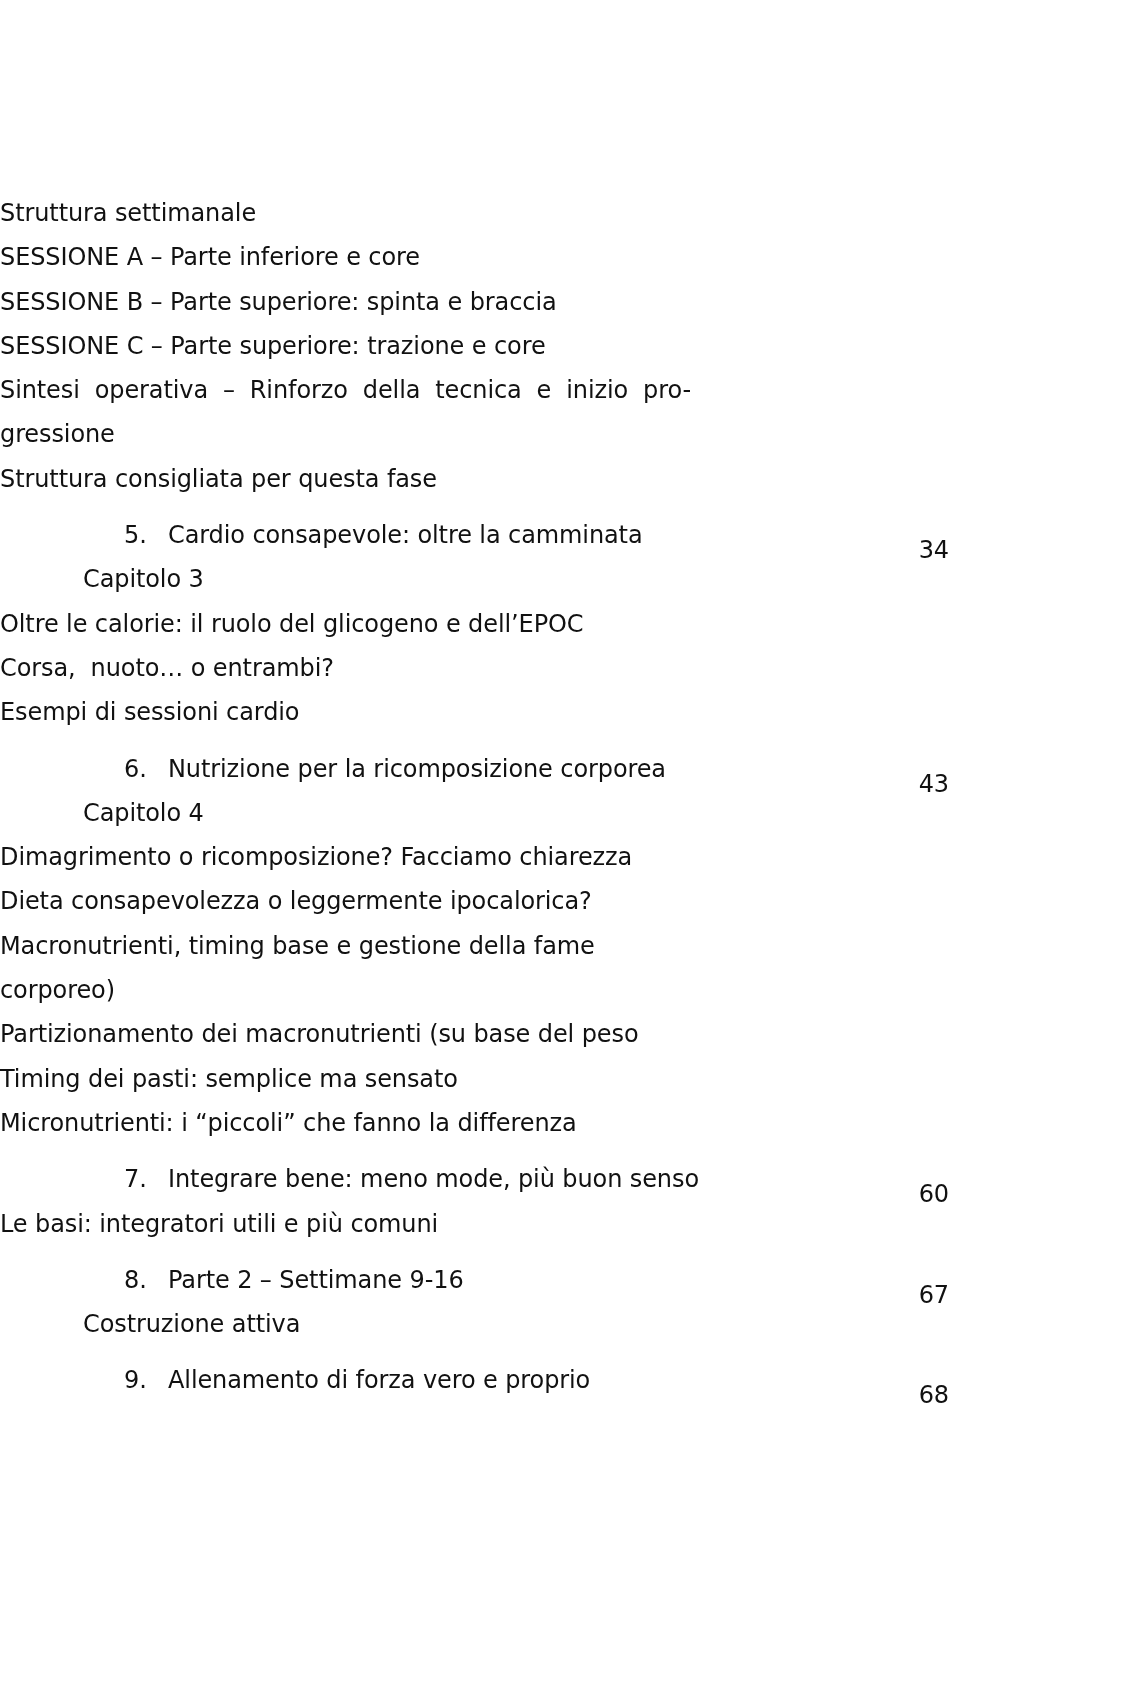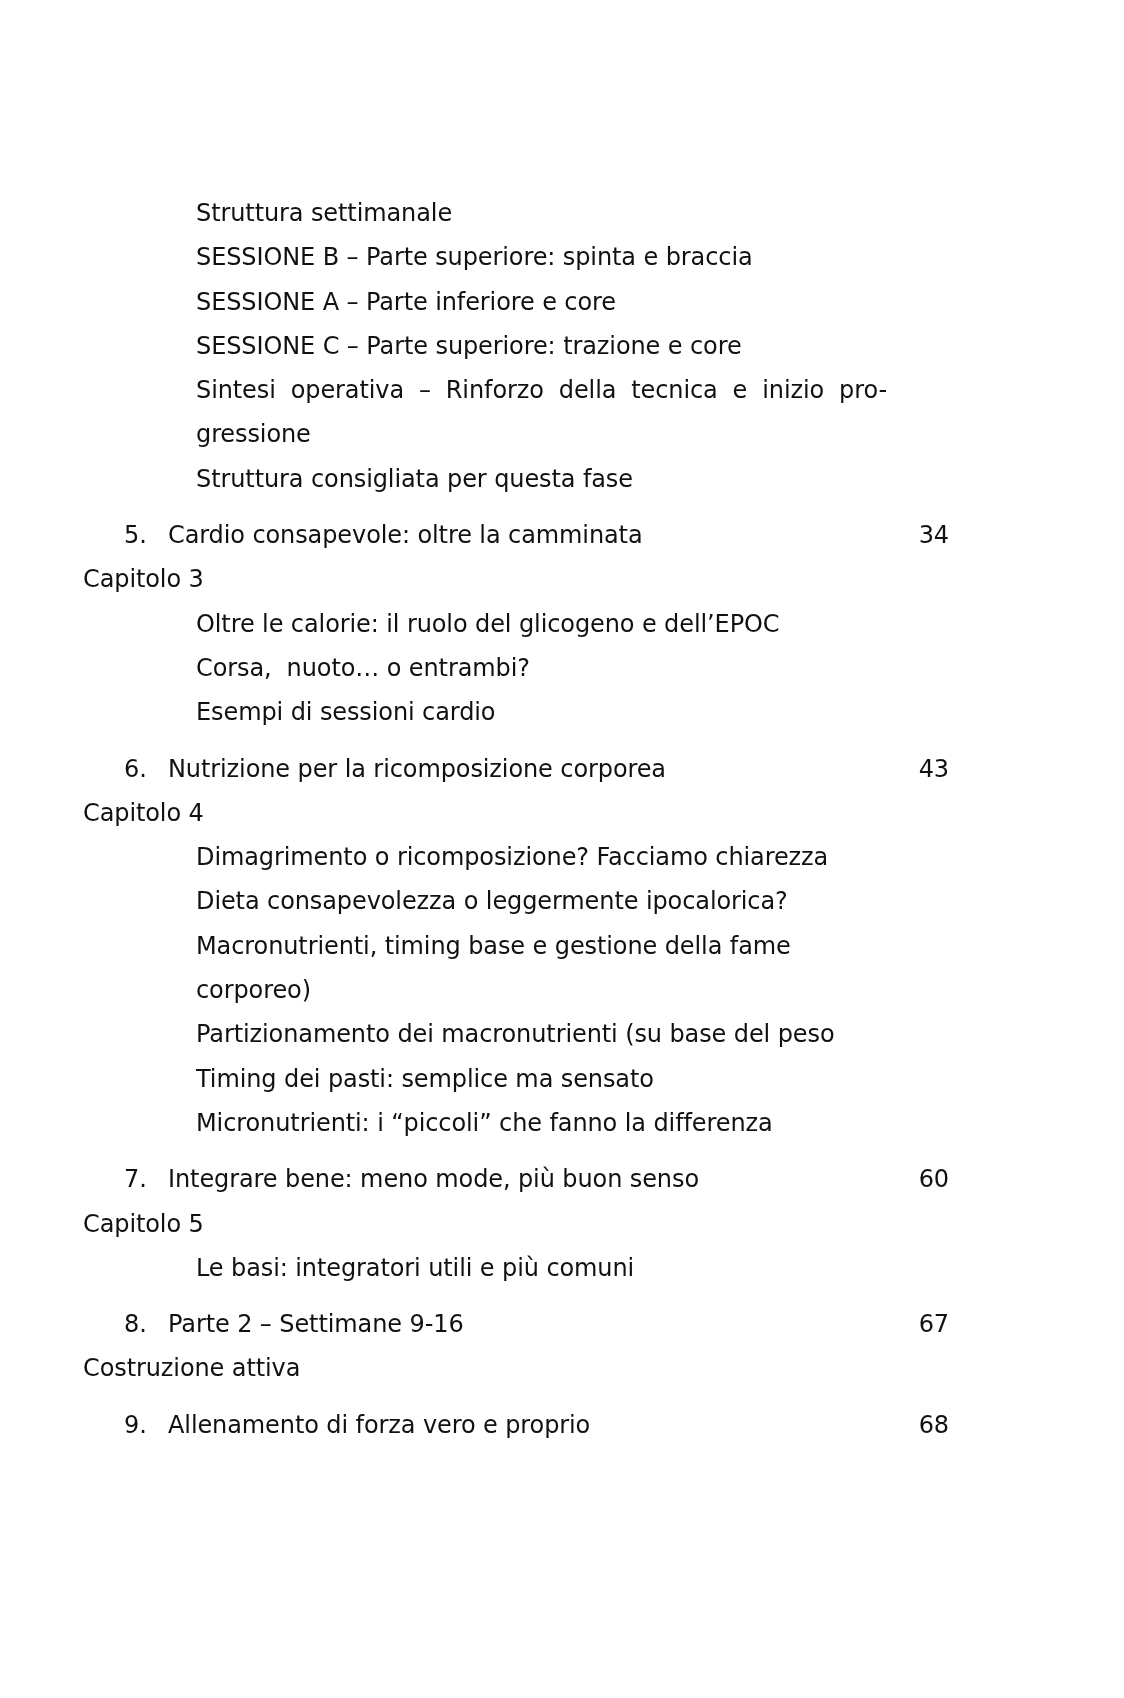--- a/index.html
+++ b/index.html
@@ -5,35 +5,35 @@
   html, body { margin: 0; padding: 0; background: #ffffff; }
   body {
     width: 1124px; height: 1698px; position: relative; overflow: hidden;
     font-family: "DejaVu Sans", sans-serif; color: #111111;
   }
   .toc { position: absolute; left: 0; top: 191px; width: 1124px; }
   .line {
     position: relative; height: 44.3px; line-height: 44.3px;
     font-size: 24px; white-space: pre; letter-spacing: -0.1px;
   }
-  .sub { padding-left: 196px; }
+  .sub { }
   .entry { margin-top: 12px; }
   .entry .num { position: absolute; left: 124px; top: 0; }
   .entry .title { position: absolute; left: 168px; top: 0; }
-  .entry .page { position: absolute; right: 175px; top: 0; text-align: right; }
+  .entry .page { position: absolute; right: 175px; top: 15px; text-align: right; }
   .chap { padding-left: 83px; }
 </style>
 </head>
 <body>
 
 <div class="toc">
 
   <div class="line sub">Struttura settimanale</div>
+  <div class="line sub">SESSIONE A – Parte inferiore e core</div>
   <div class="line sub">SESSIONE B – Parte superiore: spinta e braccia</div>
-  <div class="line sub">SESSIONE A – Parte inferiore e core</div>
   <div class="line sub">SESSIONE C – Parte superiore: trazione e core</div>
   <div class="line sub"><span style="display:block;width:691px;text-align:justify;text-align-last:justify;white-space:normal;">Sintesi operativa – Rinforzo della tecnica e inizio pro-</span></div>
   <div class="line sub">gressione</div>
   <div class="line sub">Struttura consigliata per questa fase</div>
 
   <div class="line entry">
     <span class="num">5.</span>
     <span class="title">Cardio consapevole: oltre la camminata</span>
     <span class="page">34</span>
   </div>
@@ -54,21 +54,20 @@
   <div class="line sub">corporeo)</div>
   <div class="line sub">Partizionamento dei macronutrienti (su base del peso</div>
   <div class="line sub">Timing dei pasti: semplice ma sensato</div>
   <div class="line sub">Micronutrienti: i “piccoli” che fanno la differenza</div>
 
   <div class="line entry">
     <span class="num">7.</span>
     <span class="title">Integrare bene: meno mode, più buon senso</span>
     <span class="page">60</span>
   </div>
-  <div class="line chap">Capitolo 5</div>
   <div class="line sub">Le basi: integratori utili e più comuni</div>
 
   <div class="line entry">
     <span class="num">8.</span>
     <span class="title">Parte 2 – Settimane 9-16</span>
     <span class="page">67</span>
   </div>
   <div class="line chap">Costruzione attiva</div>
 
   <div class="line entry">

